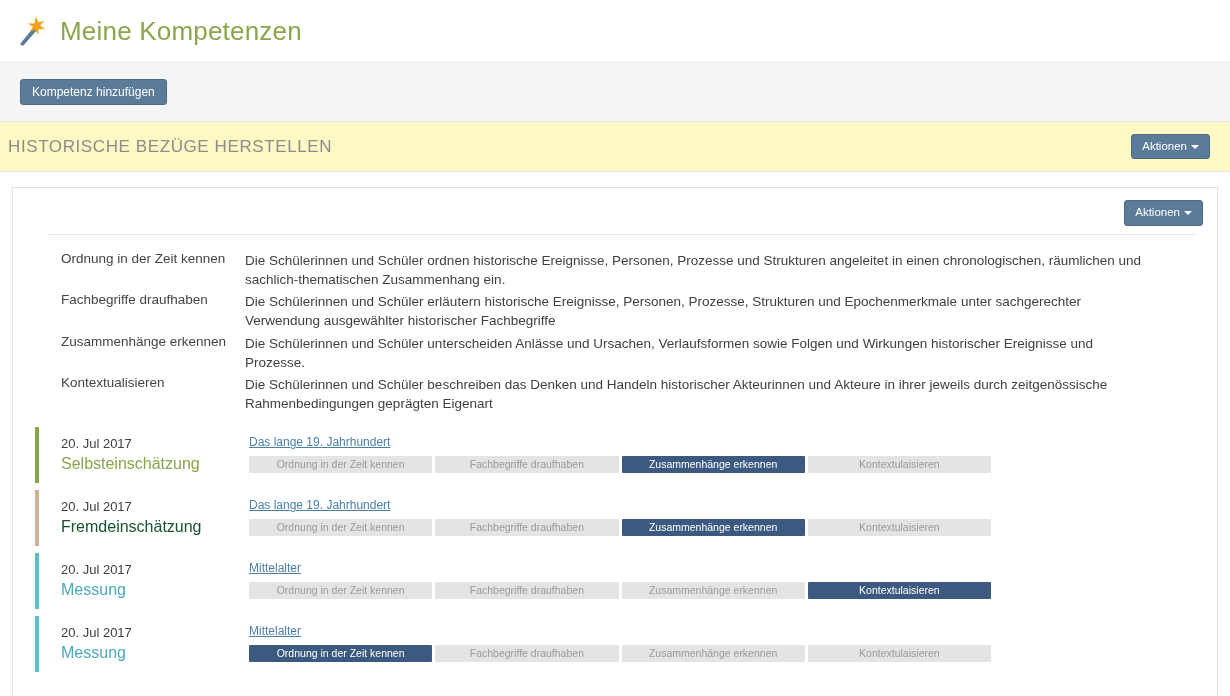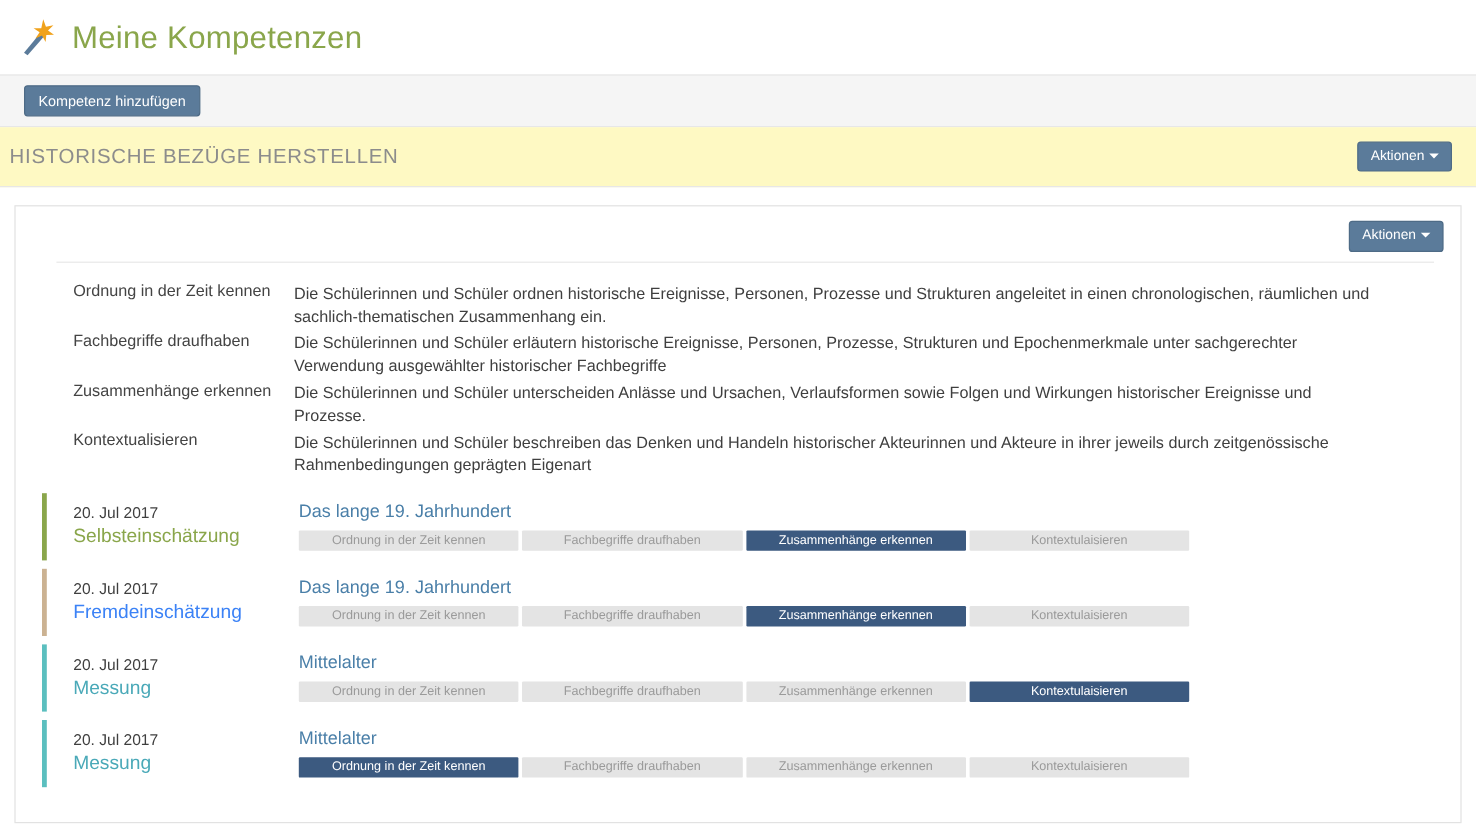--- a/index.html
+++ b/index.html
@@ -32,21 +32,21 @@
     color: #8aa64b;
     font-weight: normal;
     letter-spacing: 0.2px;
   }
 
   
   .toolbar {
     background: #f5f5f5;
     border-top: 1px solid #e7e7e7;
     border-bottom: 1px solid #e7e7e7;
-    height: 44px;
+    height: 60px;
     display: flex;
     align-items: center;
     padding-left: 20px;
   }
   .btn-primary {
     background: #5b7b9a;
     color: #ffffff;
     border: 1px solid #4e6b86;
     border-radius: 3px;
     font-size: 12px;
@@ -155,29 +155,30 @@
     flex: 0 0 198px;
     padding-left: 10px;
   }
   .eval-date {
     font-size: 13px;
     color: #3f3f3f;
     margin-bottom: 4px;
   }
   .eval-kind { font-size: 16px; }
   .kind-green { color: #8aa64b; }
-  .kind-tan   { color: #3b82f6; }
+  .kind-tan   { color: #14532d; }
   .kind-teal  { color: #4aa9b8; }
 
   .eval-body { flex: 1 1 auto; }
   .eval-topic {
-    font-size: 15px;
+    font-size: 12px;
     color: #4a7fa8;
     margin-bottom: 7px;
     cursor: pointer;
+    text-decoration: underline;
   }
 
   .scale {
     display: flex;
     gap: 3px;
     width: 742px;
   }
   .scale-seg {
     flex: 1 1 0;
     height: 17px;

